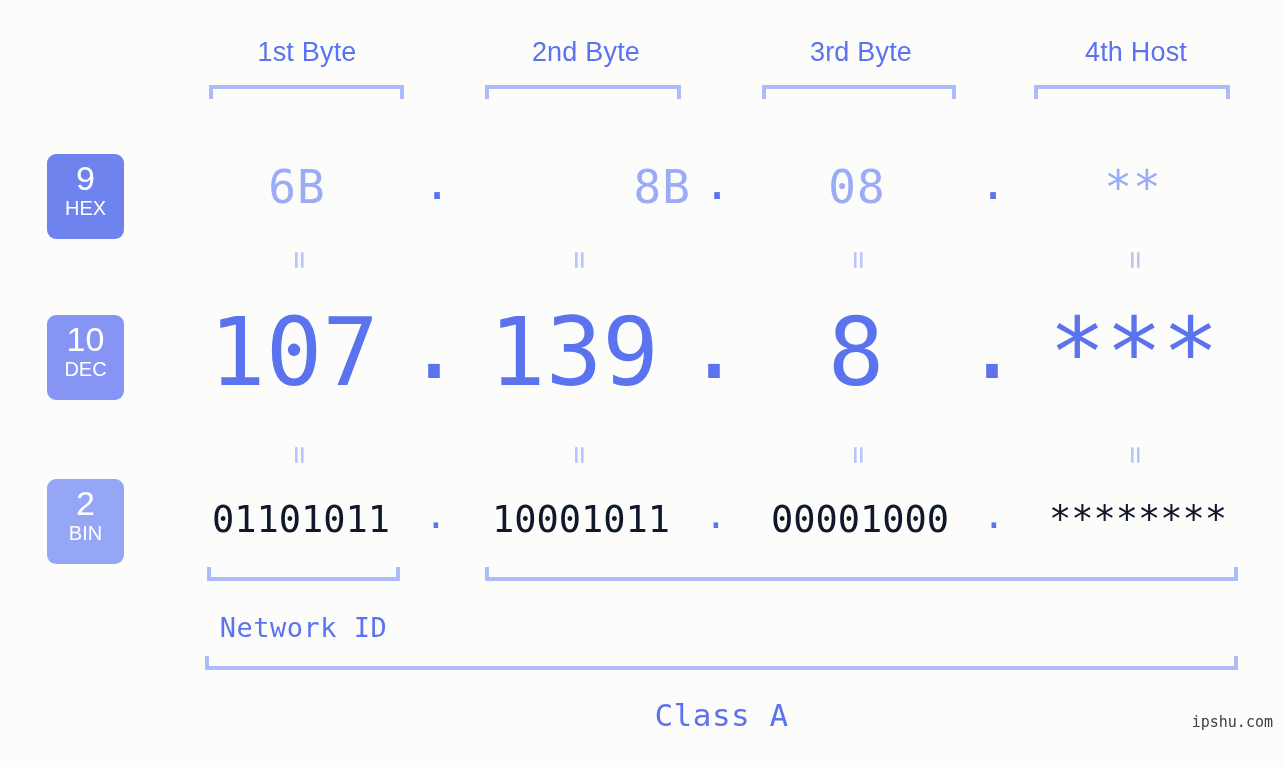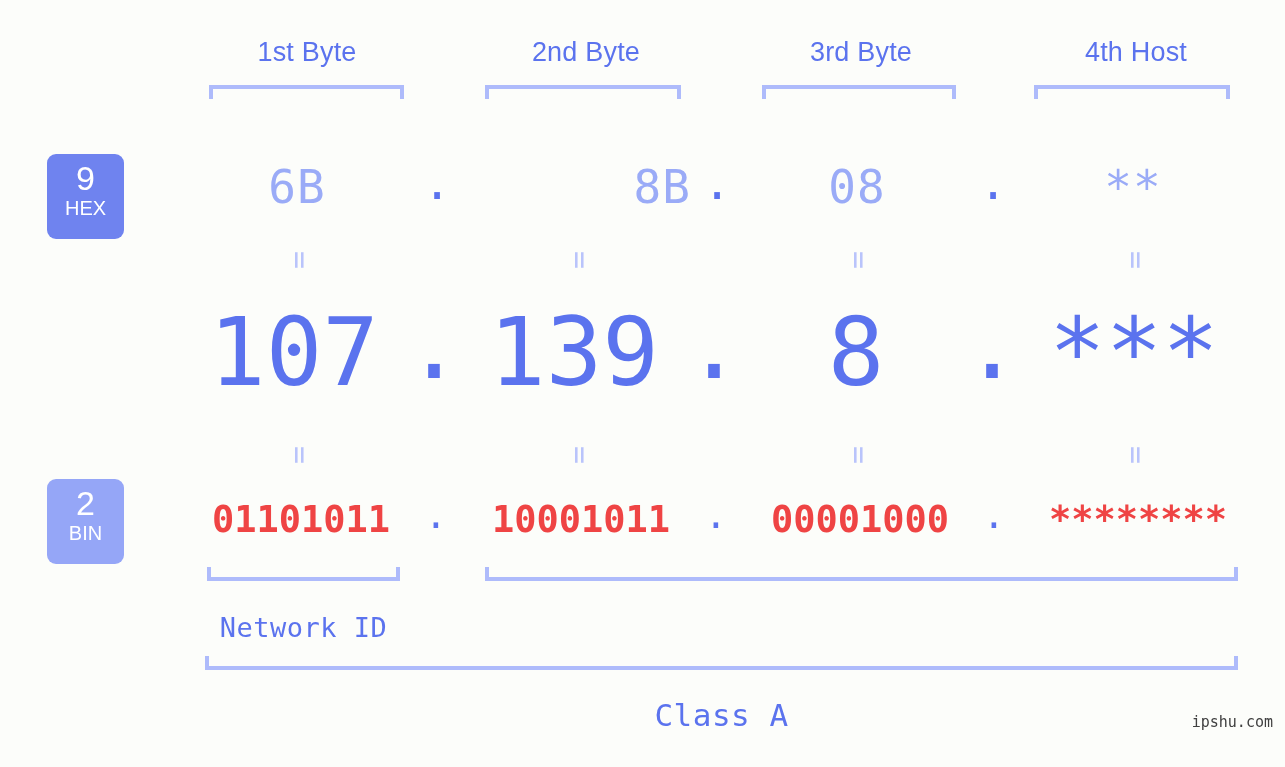--- a/index.html
+++ b/index.html
@@ -127,23 +127,22 @@
     color: #5b73ee;
     text-align: center;
     font-family: "DejaVu Sans Mono", monospace;
   }
 
   .row-bin .val {
     top: 492px;
     height: 56px;
     line-height: 56px;
     font-size: 37px;
-    color: #ef4444;
-    letter-spacing: 0px;
-    font-weight: bold;
+    color: #0f172a;
+    letter-spacing: 0px;
   }
   .row-bin .dot {
     position: absolute;
     top: 492px;
     height: 56px;
     line-height: 48px;
     font-size: 37px;
     color: #5b73ee;
     text-align: center;
     font-family: "DejaVu Sans Mono", monospace;
@@ -200,20 +199,24 @@
   <div class="byte-header" id="hdr3" style="left:1012px; width:248px;">4th Host</div>
 
   <div class="bracket-down" style="left:209px; width:195px; top:85px;"></div>
   <div class="bracket-down" style="left:485px; width:196px; top:85px;"></div>
   <div class="bracket-down" style="left:762px; width:194px; top:85px;"></div>
   <div class="bracket-down" style="left:1034px; width:196px; top:85px;"></div>
 
   <div class="base-badge" id="badge-hex">
     <span class="num">9</span>
     <span class="nm">HEX</span>
+  </div>
+  <div class="base-badge" id="badge-dec">
+    <span class="num">10</span>
+    <span class="nm">DEC</span>
   </div>
   <div class="base-badge" id="badge-bin">
     <span class="num">2</span>
     <span class="nm">BIN</span>
   </div>
 
   <div class="row-hex">
     <div class="val" style="left:183px; width:228px;">6B</div>
     <div class="dot" style="left:411px; width:52px;">.</div>
     <div class="val" style="left:463px; width:228px;text-align:right;">8B</div>

